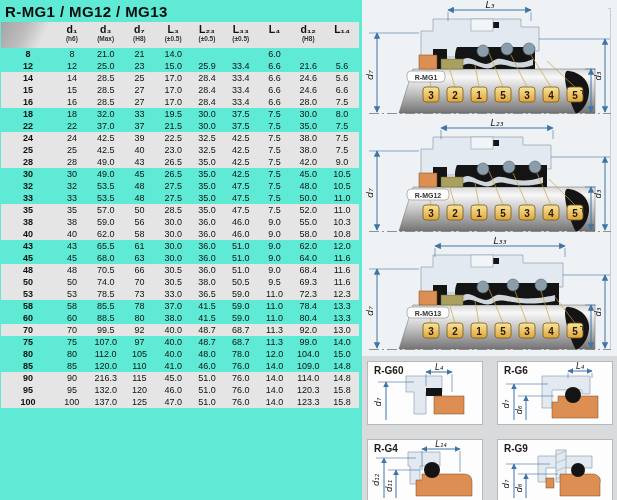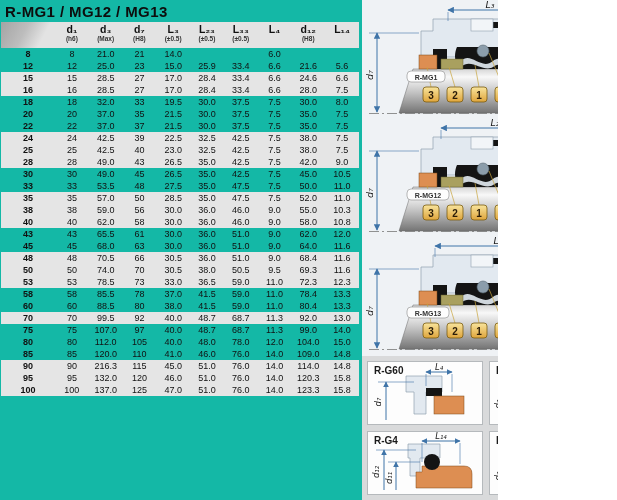--- a/index.html
+++ b/index.html
@@ -1,17 +1,17 @@
 <!DOCTYPE html>
 <html><head>
 <meta charset="utf-8">
 <style>
   html,body{margin:0;padding:0;}
   body{width:617px;height:500px;background:#ffffff;font-family:"Liberation Sans","DejaVu Sans",sans-serif;color:#111;}
-  .page{position:relative;width:498px;height:500px;overflow:hidden;background:#14b8a6;}
+  .page{position:relative;width:617px;height:500px;overflow:hidden;background:#5eead4;}
 
   
   .left{position:absolute;top:0;left:0;width:362px;}
   .title{margin:3px 0 2px 5px;font-size:15px;font-weight:800;letter-spacing:.4px;color:#0d0d0d;}
   table{border-collapse:collapse;table-layout:fixed;width:358px;margin-left:1px;}
   th,td{padding:0;text-align:center;white-space:nowrap;font-size:9px;height:12px;line-height:12px;}
   thead th{background:#e3e3e3;height:24px;vertical-align:top;padding-top:2px;line-height:normal;}
   thead th:first-child{width:54px;}
   .corner{background:linear-gradient(118deg,#a4a4a4 0%,#bdbdbd 42%,#e3e3e3 74%);}
   .hl{font-size:10.5px;font-weight:700;line-height:11px;}
@@ -19,21 +19,21 @@
   tbody tr.band td{background:#e5e5e5;}
   td.size{font-weight:700;}
 
   
   .right{position:absolute;top:0;left:362px;width:255px;height:500px;background:#eff2f5;}
   .frame{position:absolute;top:8px;right:6px;height:340px;width:2px;border-right:1px solid #c6ccd2;border-top:1px solid #c6ccd2;}
   .seal-stack{position:absolute;top:1px;left:1px;}
   .seal-diagram{width:252px;height:118px;position:relative;}
 
   .detail-grid{position:absolute;left:0;top:356px;width:255px;height:144px;background:#d9dadb;
-    display:grid;grid-template-columns:116px 116px;grid-template-rows:64px 64px;gap:6px;padding:5px;box-sizing:border-box;}
+    display:grid;grid-template-columns:116px 116px;grid-template-rows:64px 64px;gap:14px;padding:5px;box-sizing:border-box;}
   .panel{background:#fdfdfd;border:1px solid #b5b9bc;position:relative;}
   .plabel{position:absolute;top:3px;left:6px;font-size:10px;font-weight:700;color:#1a1a1a;}
   .panel svg{position:absolute;left:0;top:0;}
 
   
   .dim{stroke:#3f74a8;stroke-width:1;fill:none;}
   .ext{stroke:#3f74a8;stroke-width:.6;fill:none;}
   .dimlbl{font-family:"DejaVu Sans",sans-serif;font-style:italic;font-size:9.5px;fill:#1a1a1a;}
   .dimlbl-s{font-family:"DejaVu Sans",sans-serif;font-style:italic;font-size:8.5px;fill:#1a1a1a;}
   .callout-num{font-family:"Liberation Sans",sans-serif;font-weight:700;font-size:10px;fill:#2a1c08;}
@@ -115,20 +115,32 @@
             <td>25.0</td>
             <td>23</td>
             <td>15.0</td>
             <td>25.9</td>
             <td>33.4</td>
             <td>6.6</td>
             <td>21.6</td>
             <td>5.6</td>
           </tr>
           <tr class="band">
+            <td class="size">14</td>
+            <td>14</td>
+            <td>28.5</td>
+            <td>25</td>
+            <td>17.0</td>
+            <td>28.4</td>
+            <td>33.4</td>
+            <td>6.6</td>
+            <td>24.6</td>
+            <td>5.6</td>
+          </tr>
+          <tr class="band">
             <td class="size">15</td>
             <td>15</td>
             <td>28.5</td>
             <td>27</td>
             <td>17.0</td>
             <td>28.4</td>
             <td>33.4</td>
             <td>6.6</td>
             <td>24.6</td>
             <td>6.6</td>
@@ -151,32 +163,20 @@
             <td>32.0</td>
             <td>33</td>
             <td>19.5</td>
             <td>30.0</td>
             <td>37.5</td>
             <td>7.5</td>
             <td>30.0</td>
             <td>8.0</td>
           </tr>
           <tr>
-            <td class="size">20</td>
-            <td>20</td>
-            <td>37.0</td>
-            <td>35</td>
-            <td>21.5</td>
-            <td>30.0</td>
-            <td>37.5</td>
-            <td>7.5</td>
-            <td>35.0</td>
-            <td>7.5</td>
-          </tr>
-          <tr>
             <td class="size">22</td>
             <td>22</td>
             <td>37.0</td>
             <td>37</td>
             <td>21.5</td>
             <td>30.0</td>
             <td>37.5</td>
             <td>7.5</td>
             <td>35.0</td>
             <td>7.5</td>
@@ -220,20 +220,32 @@
           <tr>
             <td class="size">30</td>
             <td>30</td>
             <td>49.0</td>
             <td>45</td>
             <td>26.5</td>
             <td>35.0</td>
             <td>42.5</td>
             <td>7.5</td>
             <td>45.0</td>
+            <td>10.5</td>
+          </tr>
+          <tr>
+            <td class="size">32</td>
+            <td>32</td>
+            <td>53.5</td>
+            <td>48</td>
+            <td>27.5</td>
+            <td>35.0</td>
+            <td>47.5</td>
+            <td>7.5</td>
+            <td>48.0</td>
             <td>10.5</td>
           </tr>
           <tr>
             <td class="size">33</td>
             <td>33</td>
             <td>53.5</td>
             <td>48</td>
             <td>27.5</td>
             <td>35.0</td>
             <td>47.5</td>

